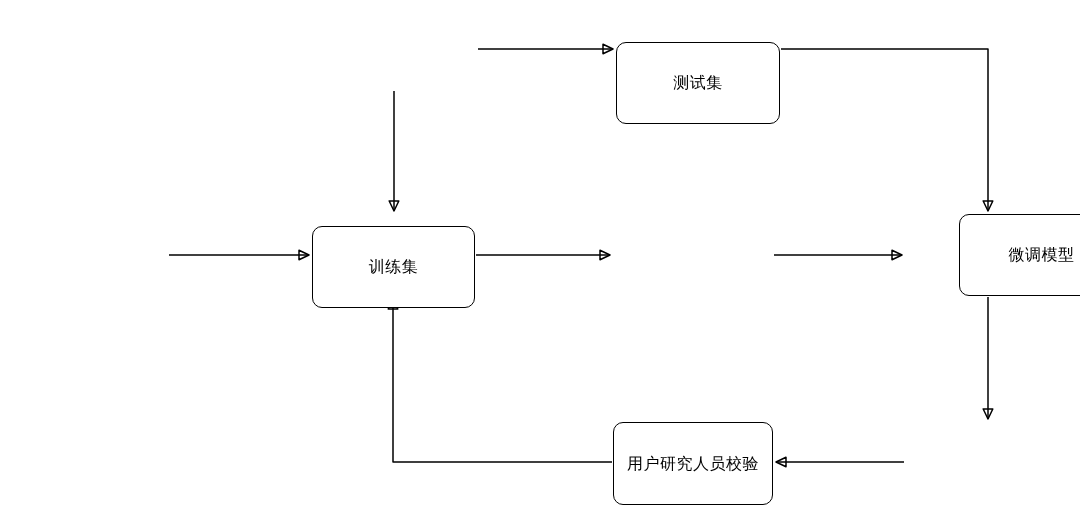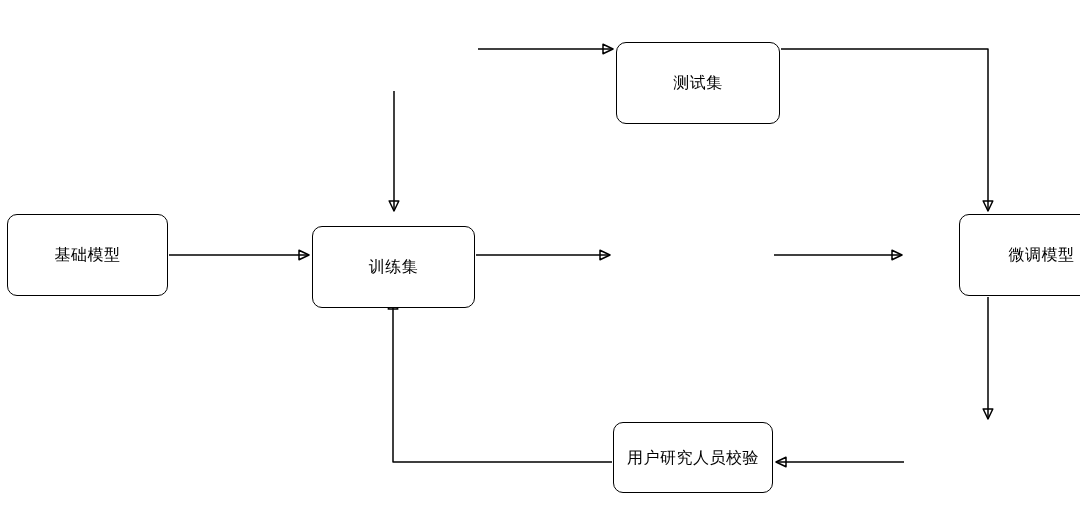--- a/index.html
+++ b/index.html
@@ -73,31 +73,28 @@
     <path d="M 904 462 L 776 462" marker-end="url(#arrow)"></path>
 
     <path d="M 612 462 L 393 462 L 393 299" marker-end="url(#arrow)"></path>
   </svg>
 
 
   <div class="node" style="left:616px; top:8px; width:164px; height:82px;margin-top:34px;">
     <span>测试集</span>
   </div>
 
-  <div class="node" style="left:7px; top:214px; width:161px; height:82px;">
-    <span>基础模型</span>
-  </div>
 
   <div class="node" style="left:312px; top:226px; width:163px; height:82px;">
     <span>训练集</span>
   </div>
 
 
   <div class="node" style="left:959px; top:214px; width:165px; height:82px;">
     <span>微调模型</span>
   </div>
 
-  <div class="node" style="left:613px; top:422px; width:160px; height:71px;align-items:center;">
+  <div class="node" style="left:613px; top:422px; width:160px; height:83px;align-items:center;">
     <span>用户研究人员校验</span>
   </div>
 
 
 </div>
 
 </body></html>

